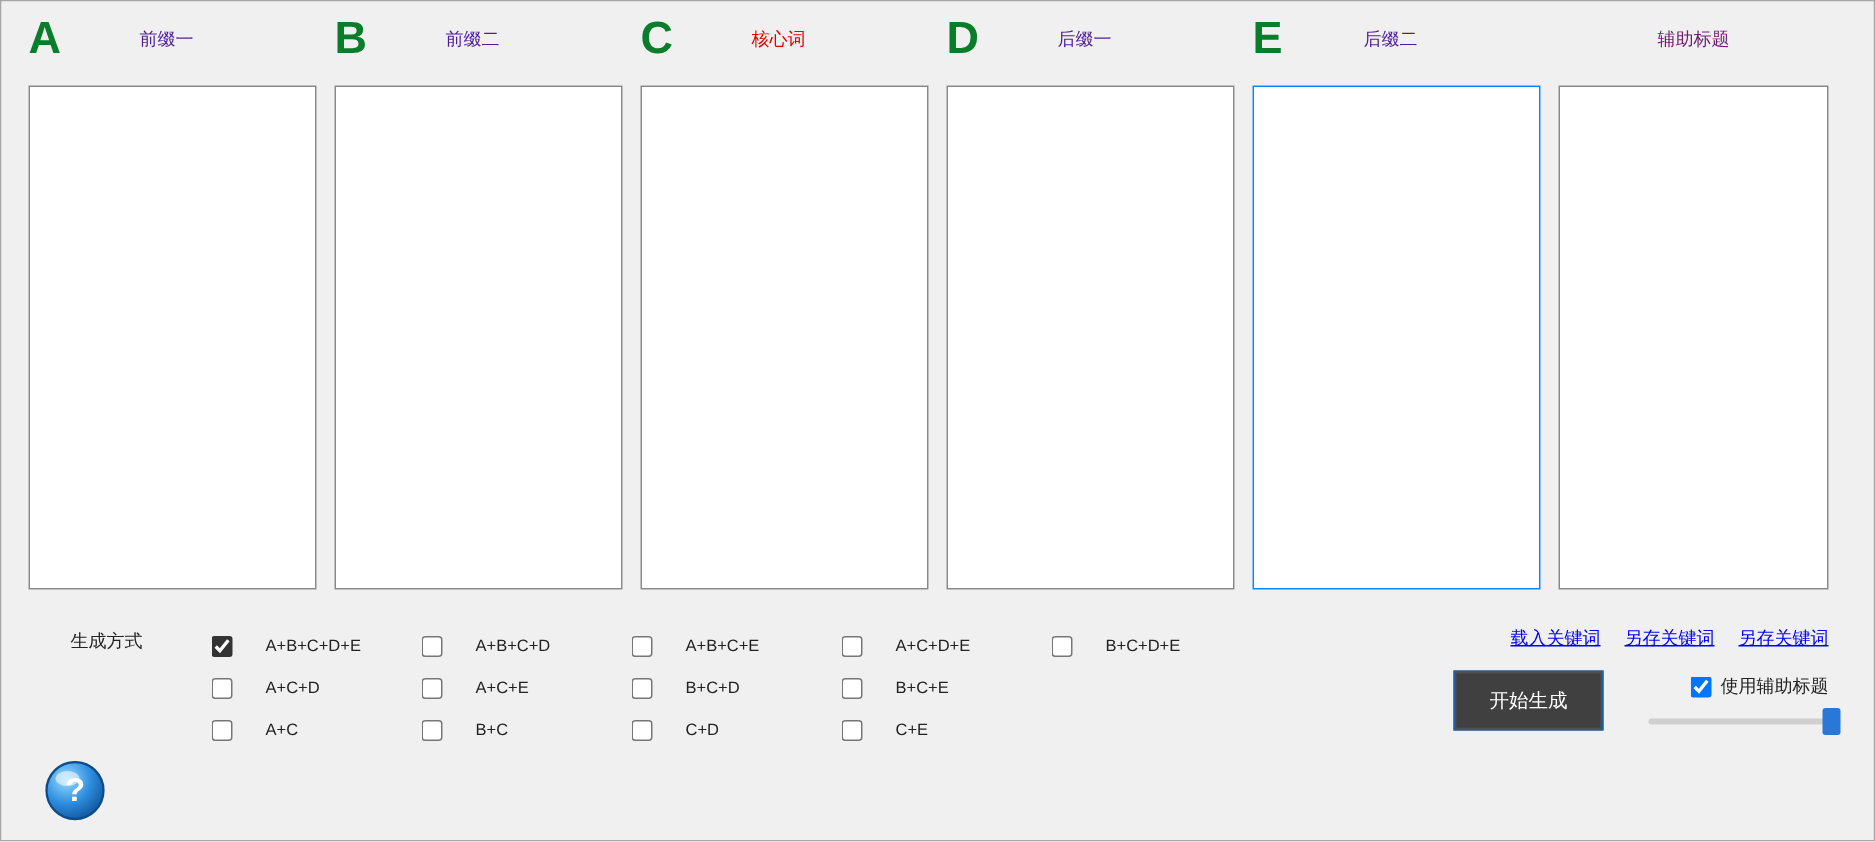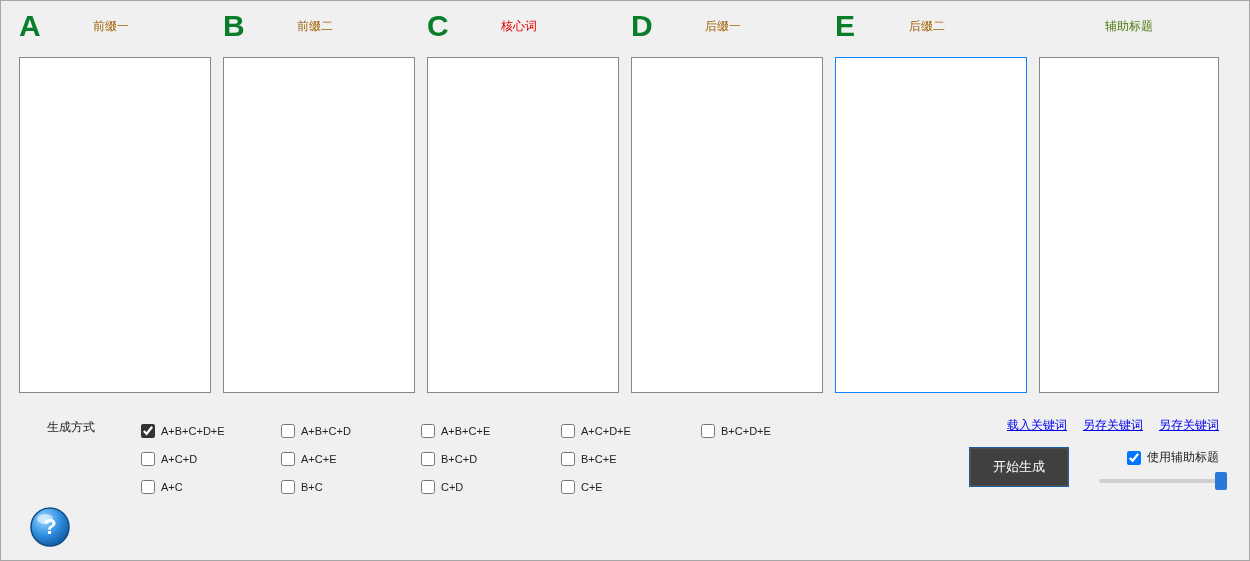--- a/index.html
+++ b/index.html
@@ -78,29 +78,29 @@
   .big-letter {
     font-weight: 800;
     font-size: 30px;
     color: #0a7d2a;
     width: 30px;
     line-height: 30px;
     font-family: Arial, sans-serif;
   }
   .head-label {
     font-size: 12px;
-    color: #a16207;
+    color: #4c1d95;
     margin-left: 44px;
   }
   .head-label.core { color: #e40000; }
   .aux-head {
     display: flex; align-items: center; justify-content: center;
     height: 38px;
   }
-  .aux-head span { font-size: 12px; color: #4d7c0f; }
+  .aux-head span { font-size: 12px; color: #701a75; }
   
   .textareas {
     position: absolute;
     top: 56px;
     left: 18px;
     right: 16px;
     display: flex;
     gap: 12px;
   }
   .ta {
@@ -134,21 +134,21 @@
   .chk-grid {
     position: absolute;
     top: 12px;
     left: 140px;
     display: grid;
     grid-template-columns: 140px 140px 140px 140px 140px;
     grid-template-rows: 28px 28px 28px;
     align-items: center;
   }
   .chk {
-    display: flex; align-items: center; gap: 6px;
+    display: flex; align-items: center; gap: 22px;
     font-size: 11px; color: #222;
   }
   .chk input[type=checkbox] {
     width: 14px; height: 14px;
     margin: 0;
     accent-color: #333;
   }
   .links {
     position: absolute;
     top: 12px; right: 30px;

